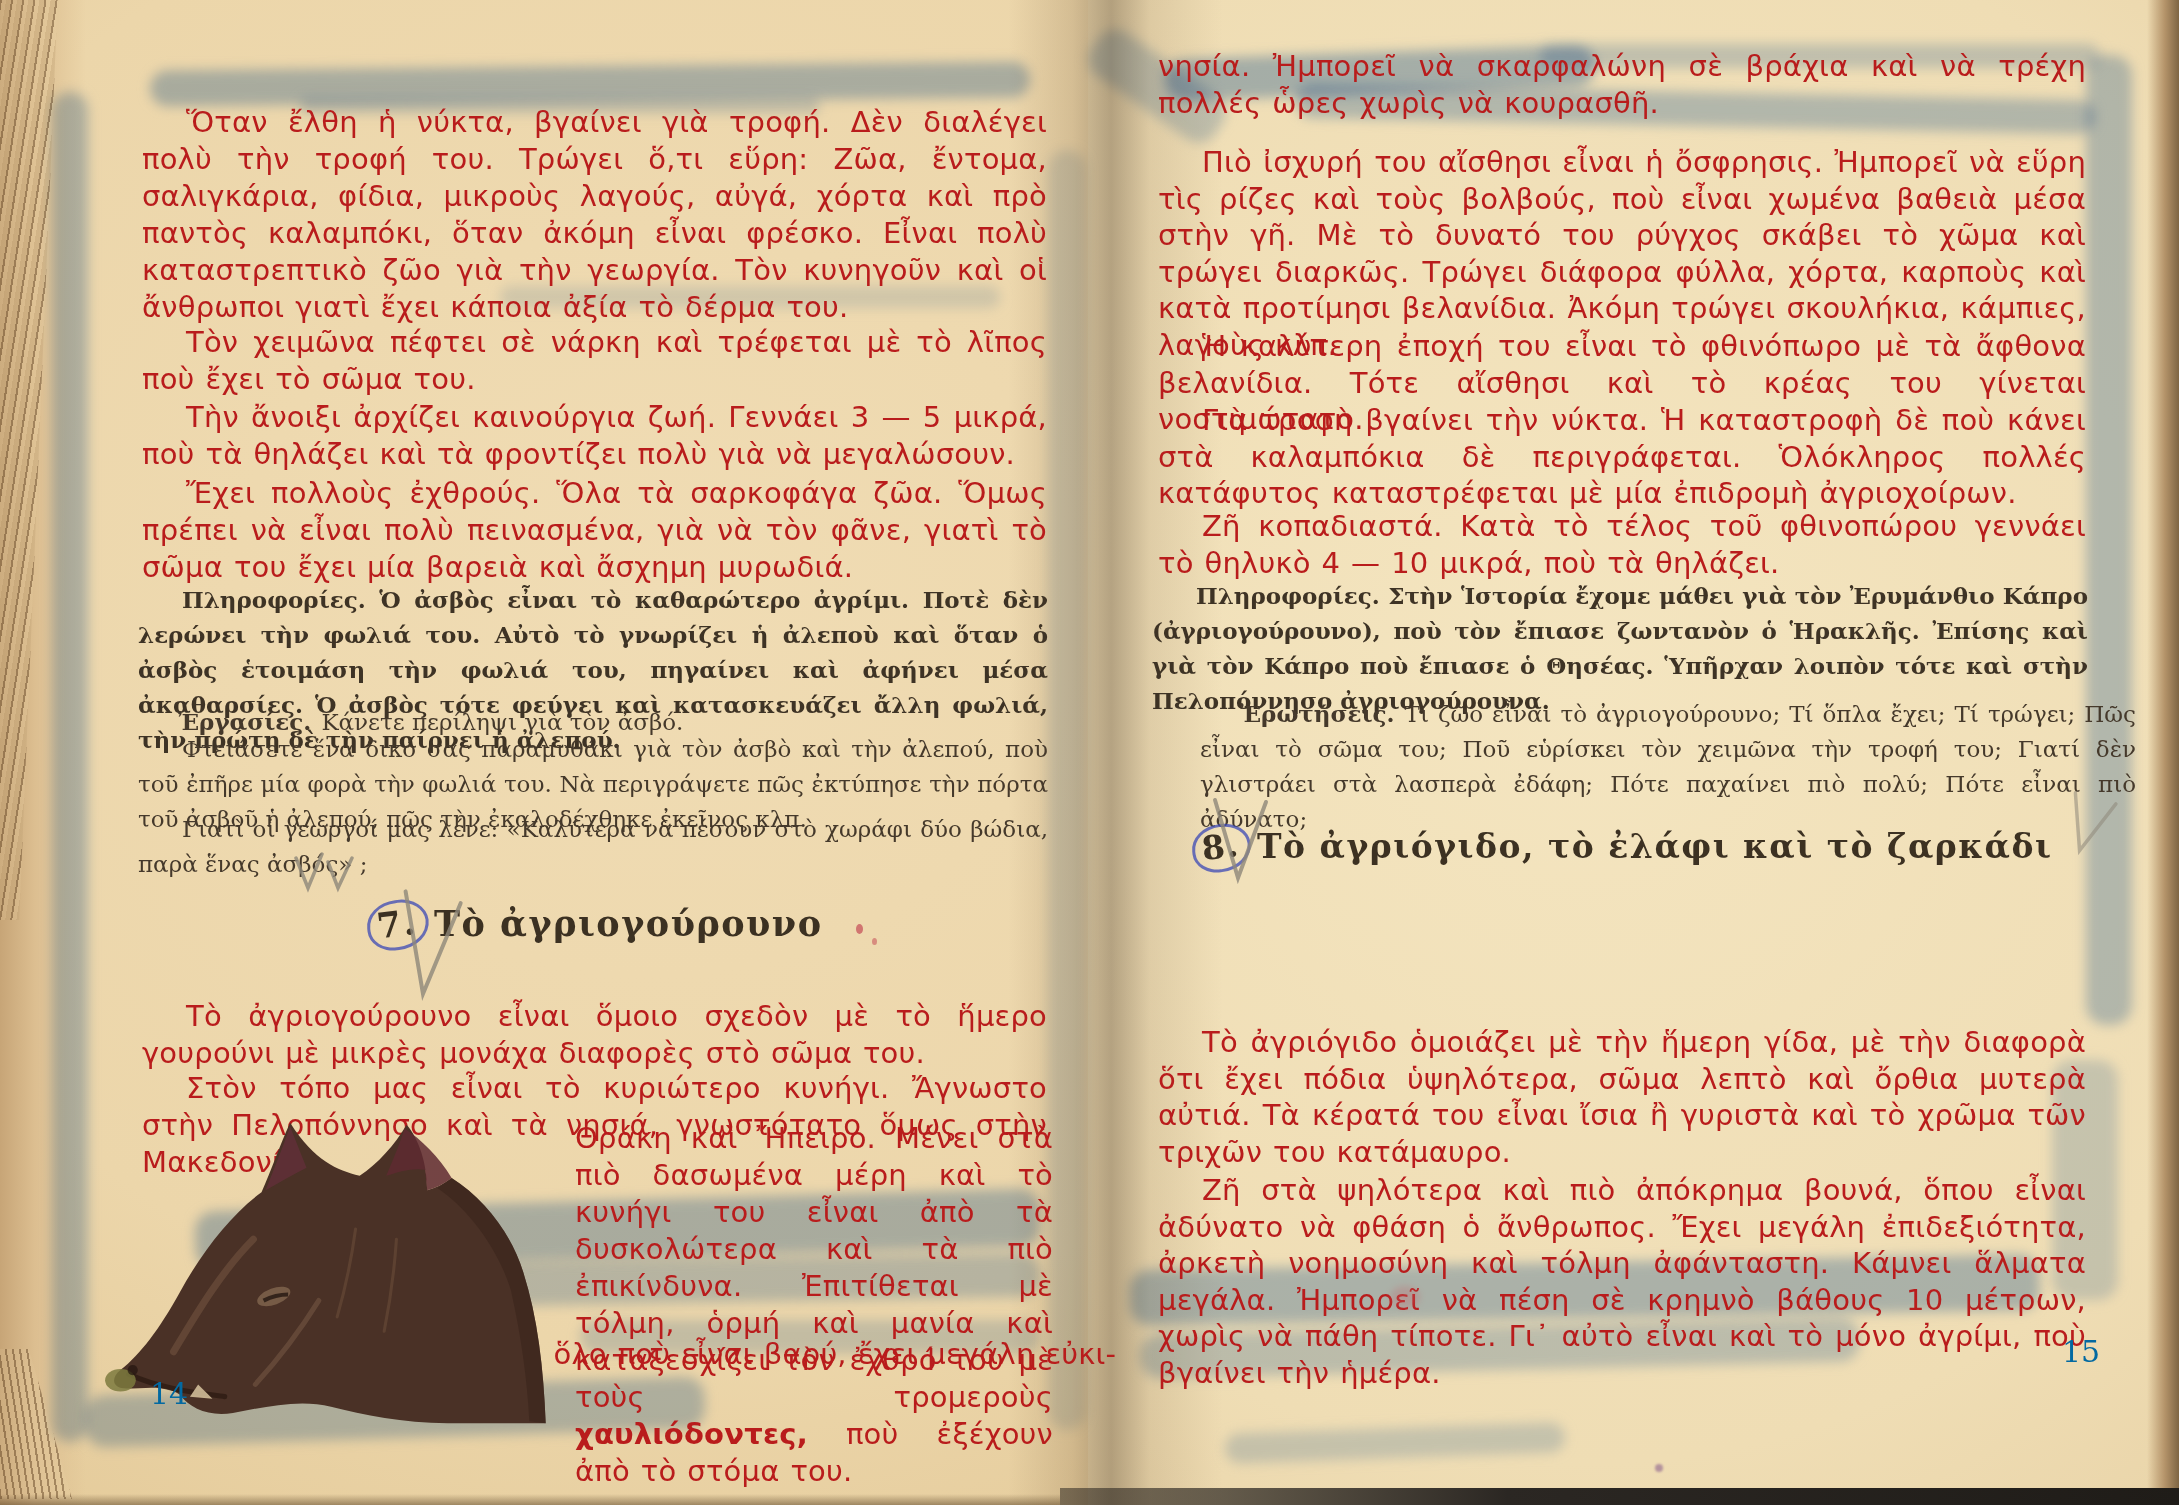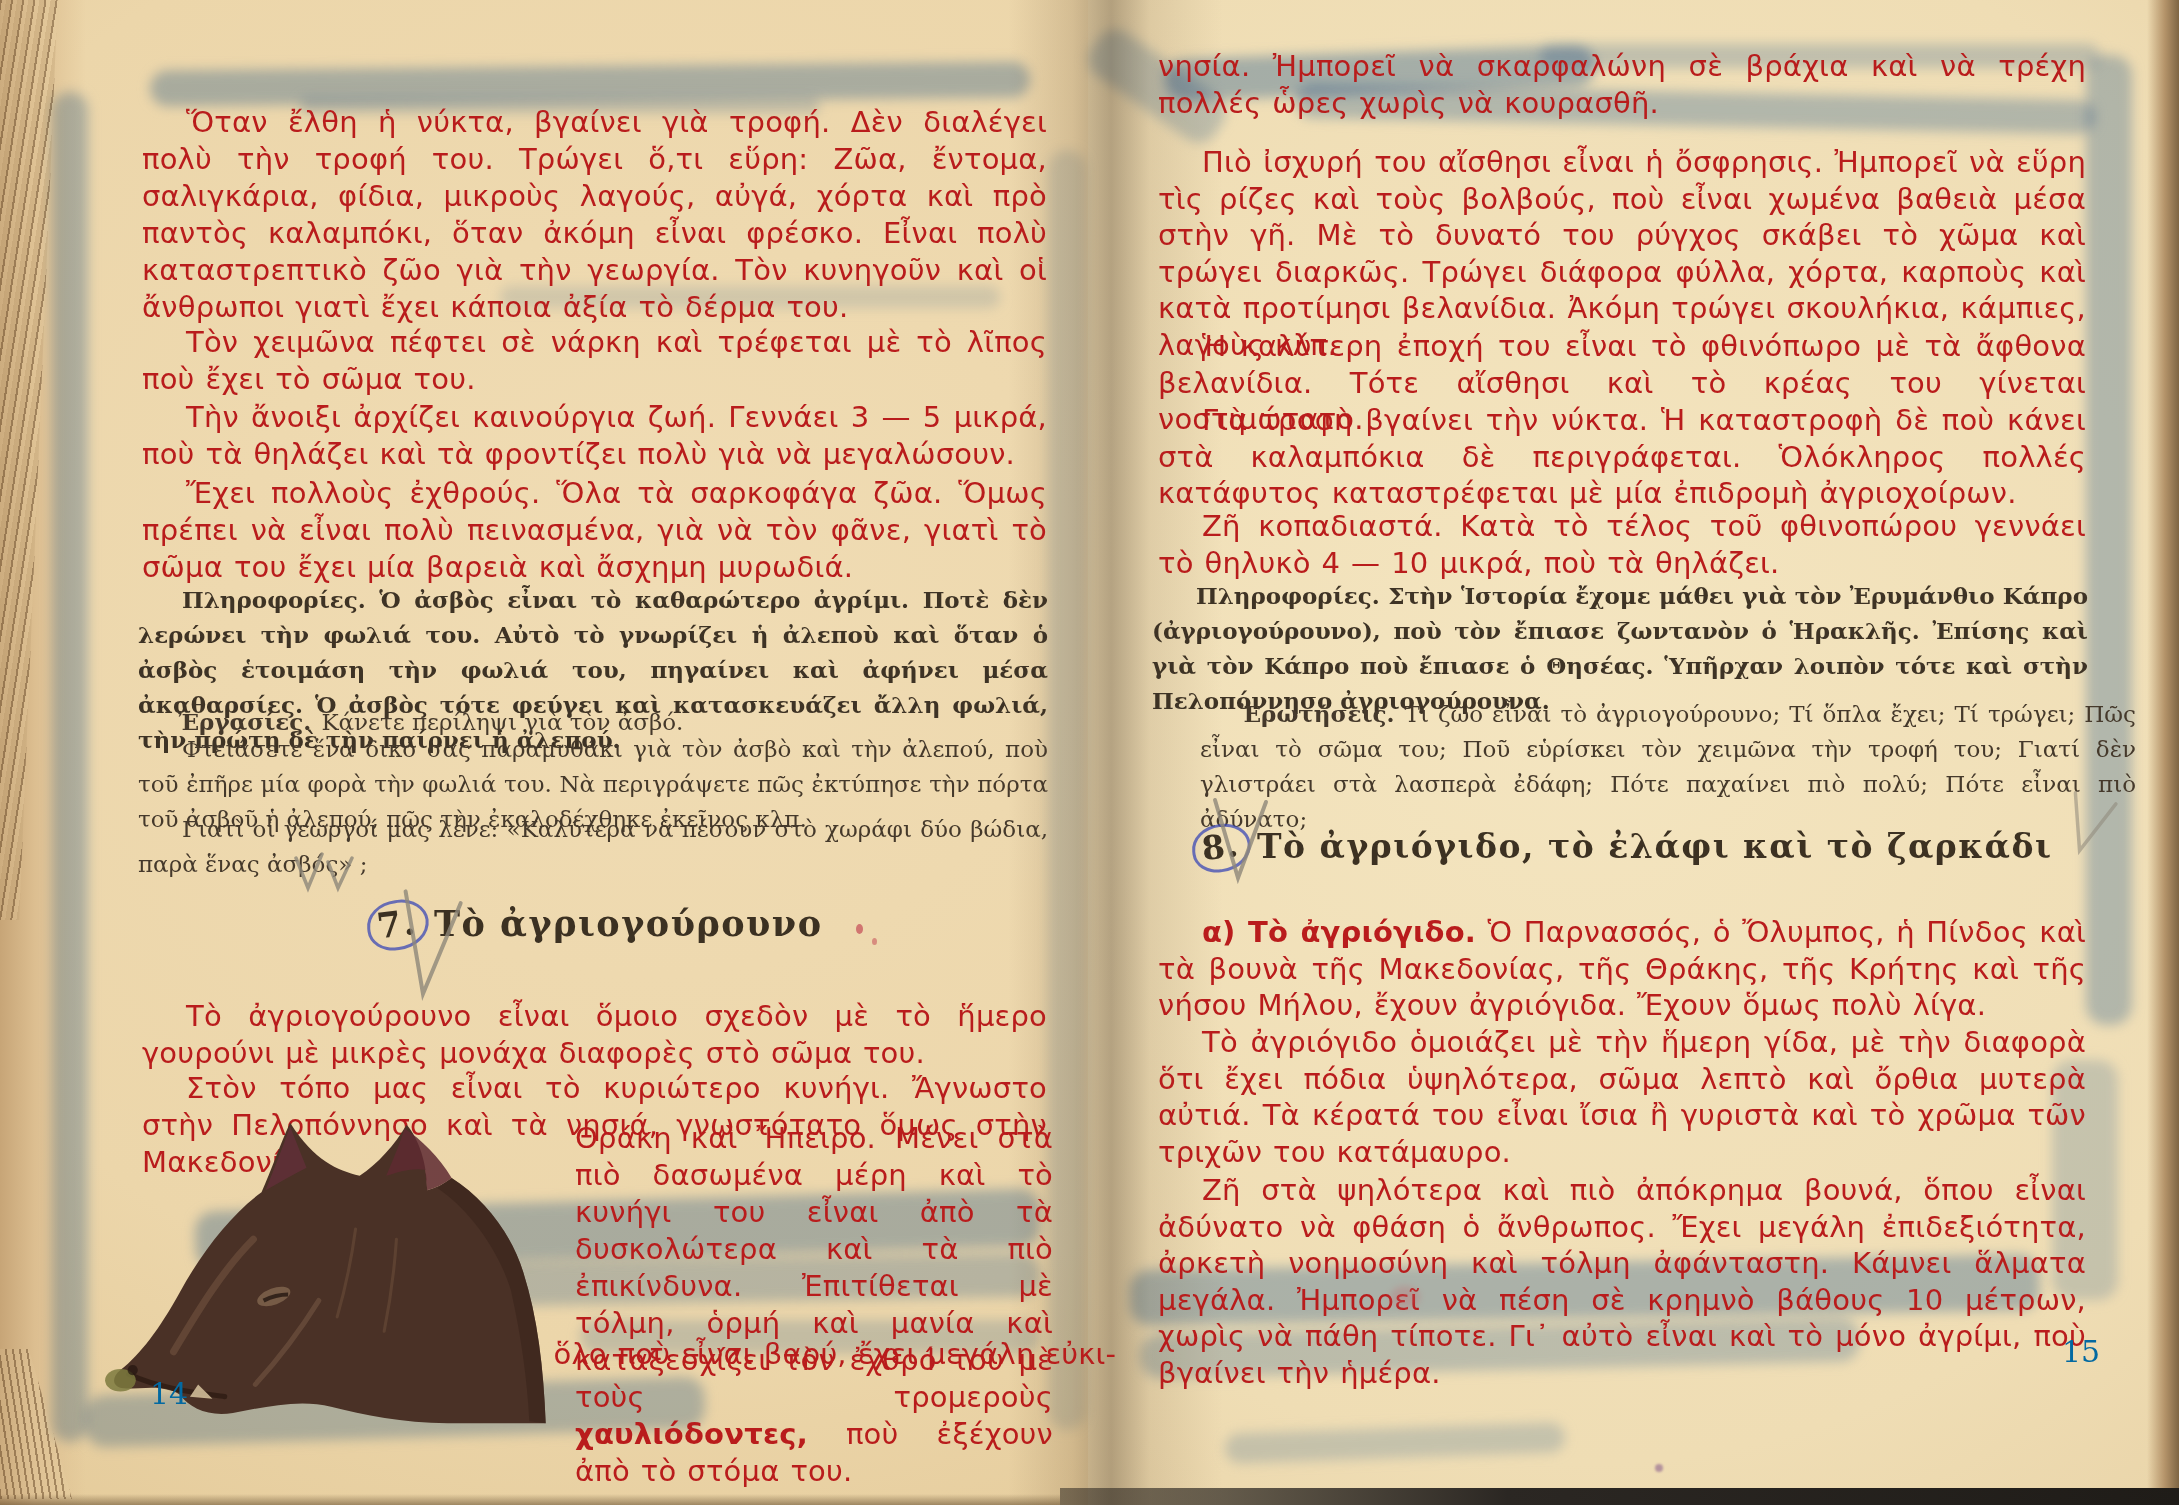--- a/index.html
+++ b/index.html
@@ -135,23 +135,20 @@
   <p class="sm smb ind" style="left:1152px;top:578px;width:936px;">Πληροφορίες. Στὴν Ἱστορία ἔχομε μάθει γιὰ τὸν Ἐρυμάνθιο Κάπρο (ἀγριογούρουνο), ποὺ τὸν ἔπιασε ζωντανὸν ὁ Ἡρακλῆς. Ἐπίσης καὶ γιὰ τὸν Κάπρο ποὺ ἔπιασε ὁ Θησέας. Ὑπῆρχαν λοιπὸν τότε καὶ στὴν Πελοπόννησο ἀγριογούρουνα.</p>
 
   <p class="sm" style="left:1200px;top:696px;width:936px;text-indent:40px;">
     <b class="lead">Ἐρωτήσεις.</b><span>Τί ζῶο εἶναι τὸ ἀγριογούρουνο; Τί ὅπλα ἔχει; Τί τρώγει; Πῶς εἶναι τὸ σῶμα του; Ποῦ εὑρίσκει τὸν χειμῶνα τὴν τροφή του; Γιατί δὲν γλιστράει στὰ λασπερὰ ἐδάφη; Πότε παχαίνει πιὸ πολύ; Πότε εἶναι πιὸ ἀδύνατο;</span>
   </p>
 
   <h2 class="hd" style="left:1158px;top:824px;width:928px;font-size:33px;">
     <span class="circ"><span>8.</span></span><span>Τὸ ἀγριόγιδο, τὸ ἐλάφι καὶ τὸ ζαρκάδι</span>
   </h2>
 
-  <p class="bt rp ind" style="left:1158px;top:894px;width:928px;">
-    <b>α) Τὸ ἀγριόγιδο.</b> <span>Ὁ Παρνασσός, ὁ Ὄλυμπος, ἡ Πίνδος καὶ τὰ βουνὰ τῆς Μακεδονίας, τῆς Θράκης, τῆς Κρήτης καὶ τῆς νήσου Μήλου, ἔχουν ἀγριόγιδα. Ἔχουν ὅμως πολὺ λίγα.</span>
-  </p>
   <p class="bt rp ind" style="left:1158px;top:1004px;width:928px;">Τὸ ἀγριόγιδο ὁμοιάζει μὲ τὴν ἥμερη γίδα, μὲ τὴν διαφορὰ ὅτι ἔχει πόδια ὑψηλότερα, σῶμα λεπτὸ καὶ ὄρθια μυτερὰ αὐτιά. Τὰ κέρατά του εἶναι ἴσια ἢ γυριστὰ καὶ τὸ χρῶμα τῶν τριχῶν του κατάμαυρο.</p>
   <p class="bt rp ind" style="left:1158px;top:1152px;width:928px;">Ζῆ στὰ ψηλότερα καὶ πιὸ ἀπόκρημα βουνά, ὅπου εἶναι ἀδύνατο νὰ φθάση ὁ ἄνθρωπος. Ἔχει μεγάλη ἐπιδεξιότητα, ἀρκετὴ νοημοσύνη καὶ τόλμη ἀφάνταστη. Κάμνει ἅλματα μεγάλα. Ἠμπορεῖ νὰ πέση σὲ κρημνὸ βάθους 10 μέτρων, χωρὶς νὰ πάθη τίποτε. Γι᾽ αὐτὸ εἶναι καὶ τὸ μόνο ἀγρίμι, ποὺ βγαίνει τὴν ἡμέρα.</p>
 
   <div class="pgnum" style="left:2062px;top:1334px;">15</div>
 
   <svg class="pc" style="left:292px;top:852px;" width="70" height="44" viewBox="0 0 70 44">
     <path d="M4 6 L16 36 L30 2 M36 10 L46 36 L60 6" fill="none" stroke="#8f887a" stroke-width="3.5" stroke-linecap="round"></path>
   </svg>
   <svg class="pc" style="left:392px;top:890px;transform:rotate(6deg);" width="72" height="112" viewBox="0 0 72 112">
     <path d="M8 4 L36 104 L64 10" fill="none" stroke="#8f887a" stroke-width="4" stroke-linecap="round"></path>

